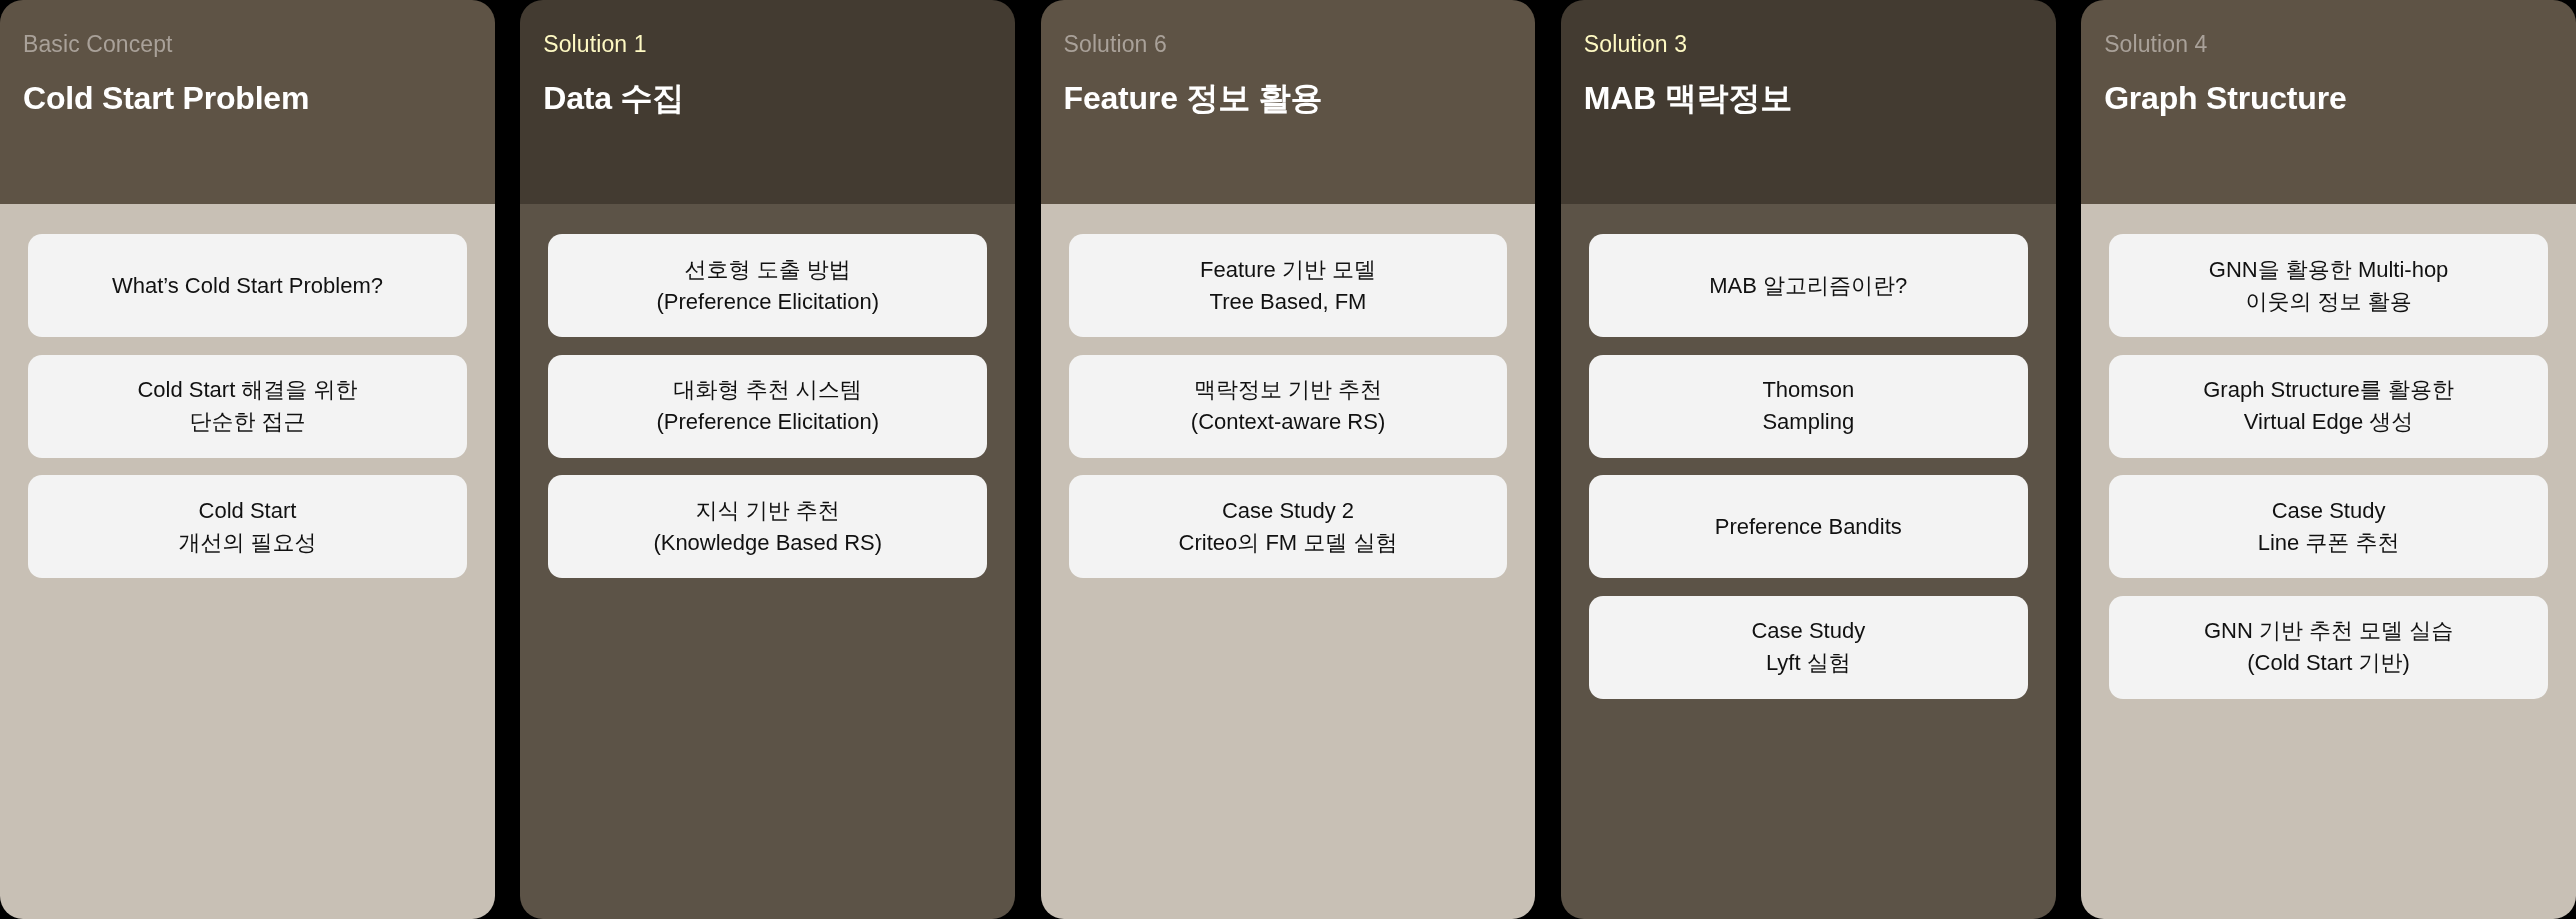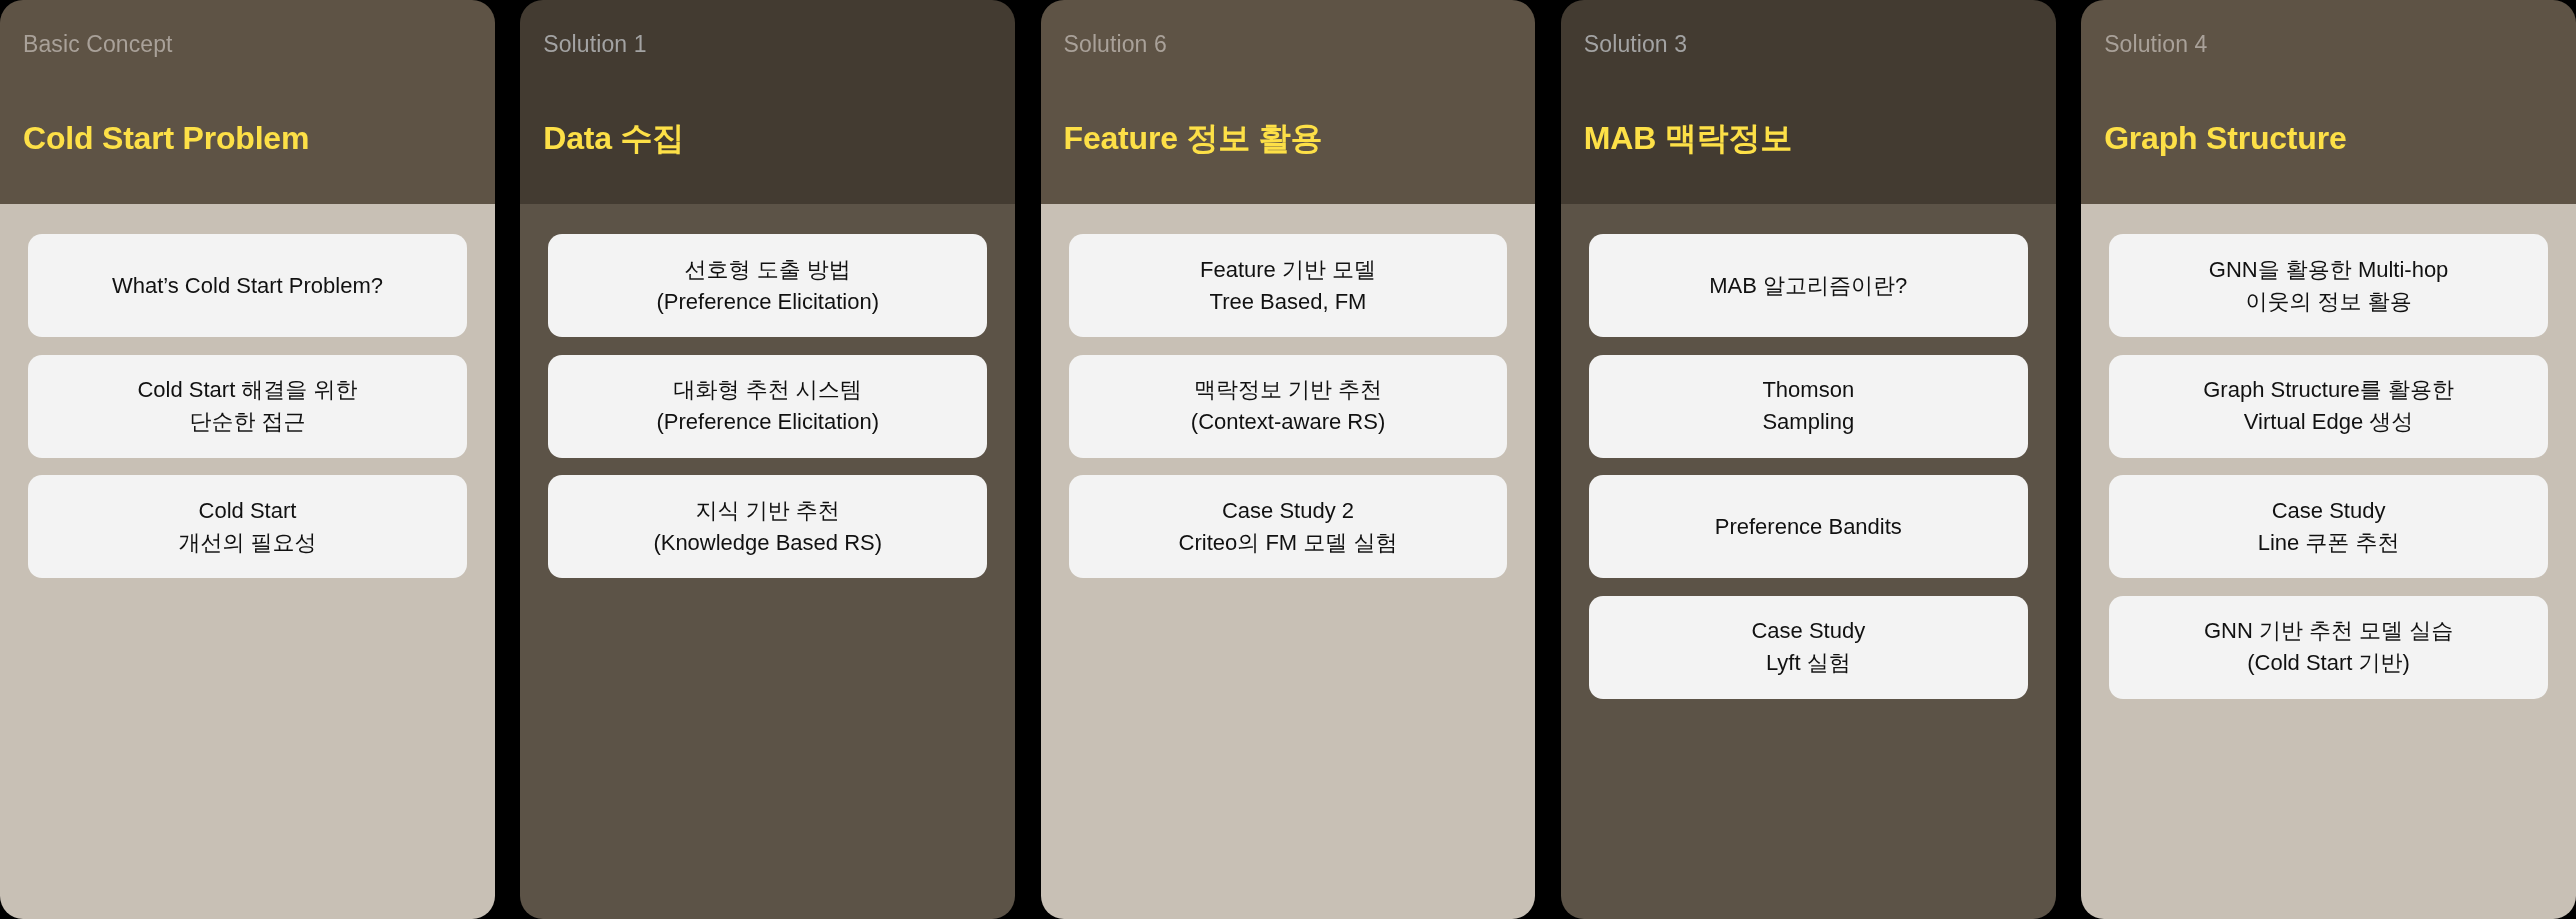--- a/index.html
+++ b/index.html
@@ -36,35 +36,34 @@
   }
 
   
   .col-header {
     height: 204px;
     flex: 0 0 204px;
     padding: 26px 23px 0 23px;
     display: flex;
     flex-direction: column;
     justify-content: flex-start;
-    gap: 40px;
   }
 
   .eyebrow {
     font-size: 23px;
     font-weight: 400;
     letter-spacing: 0.1px;
     line-height: 1.2;
     margin-top: 5.3px;
   }
 
   .col-title {
     font-size: 32px;
     font-weight: 700;
-    color: #fde047;
+    color: #ffffff;
     line-height: 1.25;
     margin-top: 19.3px;
     letter-spacing: -0.2px;
   }
 
   
   .col-body {
     flex: 1 1 auto;
     padding: 30px 28px 0 28px;
     display: flex;
@@ -94,21 +93,21 @@
     white-space: nowrap;
   }
 
   
   .theme-light .col-header { background: #5e5345; }
   .theme-light .col-header .eyebrow { color: #a9a199; }
   .theme-light .col-body   { background: #c8c0b5; }
 
   
   .theme-dark  .col-header { background: #433b31; }
-  .theme-dark  .col-header .eyebrow { color: #a3a3a3; }
+  .theme-dark  .col-header .eyebrow { color: #fef9c3; }
   .theme-dark  .col-body   { background: #5c5347; }
 
   
   .cards-4 .card { min-height: 103px; }
 </style>
 </head>
 <body>
 
 <div class="board">
     <div class="column theme-light">

